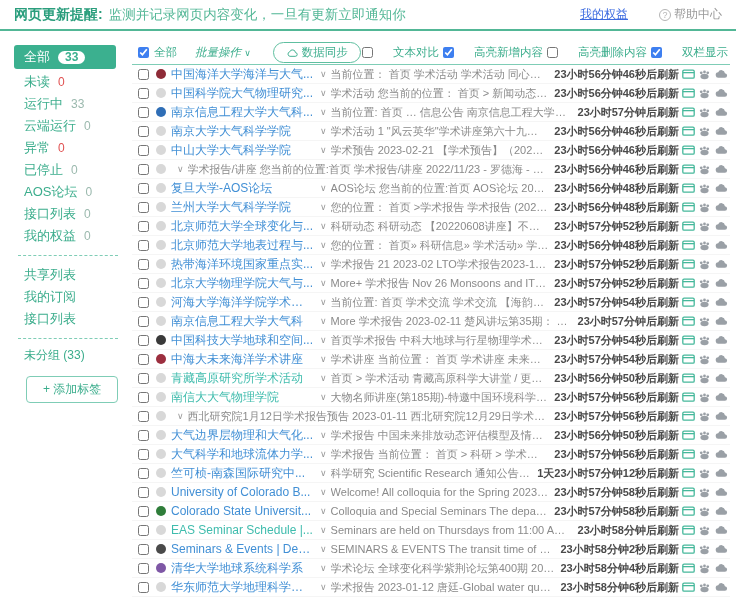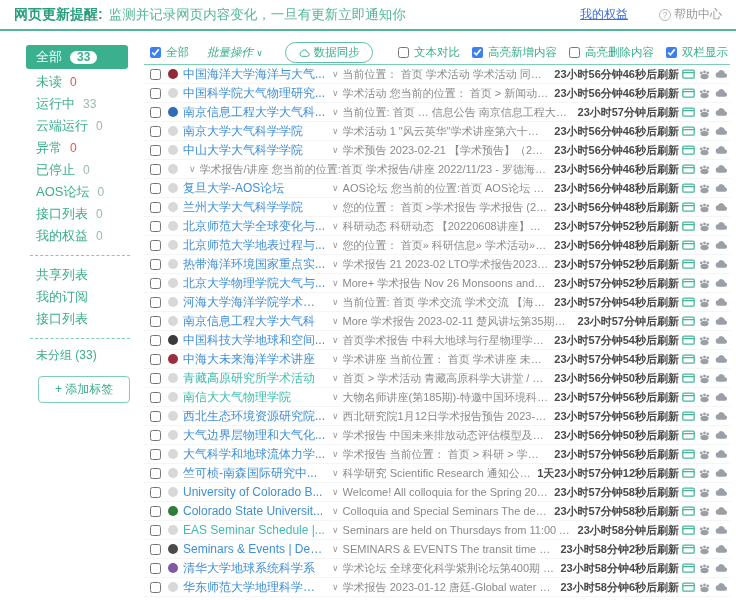--- a/index.html
+++ b/index.html
@@ -9,21 +9,21 @@
   .page-header { height:31px; display:flex; align-items:center;
     padding:0 14px; border-bottom:2px solid #52b796; }
   .hdr-title { font-size:14px; font-weight:bold; color:#2b9e7d; }
   .hdr-sub { font-size:13.5px; color:#53b796; margin-left:6px; }
   .hdr-right { margin-left:auto; display:flex; align-items:center; gap:31px; }
   .rights-link { font-size:12px; color:#3d6be0; text-decoration:underline; cursor:pointer; }
   .help { font-size:12px; color:#9a9a9a; display:flex; align-items:center; gap:3px; cursor:pointer; }
   .qicon { display:inline-flex; width:12px; height:12px; border:1px solid #b5b5b5;
     border-radius:50%; color:#b5b5b5; font-size:9px; align-items:center; justify-content:center; }
   
-  .wrap { display:flex; height:569px;padding-left:12px; }
+  .wrap { display:flex; height:569px; }
   .sidebar { width:130px; flex:0 0 130px; padding:14px 0 0 14px; }
   .main { flex:1; min-width:0; padding:10px 6px 0 2px; }
   
   .side-item { position:relative; display:flex; align-items:center; height:22px;
     font-size:13px; color:#3bad8c; cursor:pointer; padding-left:10px; width:102px; }
   .side-item.active { background:#3bb08f; color:#fff; border-radius:3px; height:24px; margin-bottom:2px; }
   .side-count { margin-left:8px; font-size:12px; color:#9bb9ae; }
   .side-count.red { color:#e05252; }
   .side-item.active .side-count { background:#fff; color:#3bb08f; border-radius:8px;
     padding:0 7px; font-weight:bold; line-height:13px; }
@@ -36,21 +36,21 @@
   
   .toolbar { display:flex; align-items:center; height:24px; padding:0 2px 0 6px;
     border-bottom:1px solid #7fcdb6; }
   .toolbar input[type=checkbox], .row input[type=checkbox] { width:11px; height:11px; accent-color:#3e7ff0; cursor:pointer; }
   .tb-label { font-size:11.5px; color:#3bad8c; margin:0 0 0 5px; cursor:pointer; }
   .bulk { font-size:11.5px; color:#3bad8c; margin-left:18px; cursor:pointer;font-style:italic; }
   .bulk .chev { font-size:9px; }
   .sync-btn { display:flex; align-items:center; gap:4px; margin-left:22px; border:1px solid #5fbfa0;
     border-radius:11px; padding:2px 12px; font-size:11.5px; color:#3bad8c; background:#fff; cursor:pointer; }
   .tb-right { margin-left:auto; display:flex; align-items:center; gap:4px; }
-  .tb-right .opt { display:flex; align-items:center; gap:5px; margin-left:8px; cursor:pointer; }
+  .tb-right .opt { display:flex; align-items:center; gap:20px; cursor:pointer; }
   
   .rows { }
   .row { display:flex; align-items:center; height:19px; border-bottom:1px solid #f5f5f5; padding-left:6px; }
   .fav { width:10px; height:10px; border-radius:50%; flex:0 0 10px; margin:0 5px 0 7px; }
   .name { font-size:12px; width:143px; flex:0 0 143px; white-space:nowrap; overflow:hidden;
     text-overflow:ellipsis; cursor:pointer; text-decoration:none; }
   .name.blue { color:#418fd5; } .name.teal { color:#3fbcad; }
   .rchev { color:#9a9a9a; font-size:9px; margin:0 4px 0 6px; cursor:pointer; }
   .summary { flex:1; min-width:0; font-size:11px; color:#8a8a8a; white-space:nowrap;
     overflow:hidden; text-overflow:ellipsis; }
@@ -596,21 +596,20 @@
             </svg>
       <svg width="14" height="10" viewBox="0 0 16 11">
               <path d="M12.5 4.6a4 4 0 0 0-7.7-1A3.1 3.1 0 0 0 5.3 9.8h7a2.6 2.6 0 0 0 .2-5.2z" fill="#9aa0a6"></path>
             </svg>
     </span>
   </div>
 
   <div class="row">
     <input type="checkbox" style="">
     <span class="fav" style="background: rgb(216, 216, 216);"></span>
-    <a class="name blue">西北生态环境资源研究院...</a>
     <span class="rchev">∨</span>
     <span class="summary">西北研究院1月12日学术报告预告 2023-01-11 西北研究院12月29日学术报告预告 2022-12-...</span>
     <span class="time">23小时57分钟56秒后刷新</span>
     <span class="ricons">
       <svg width="13" height="11" viewBox="0 0 16 13">
               <rect x="1" y="1" width="14" height="10" rx="1.5" fill="none" stroke="#45b89b" stroke-width="1.6"></rect>
               <line x1="1" y1="4.2" x2="15" y2="4.2" stroke="#45b89b" stroke-width="1.6"></line>
             </svg>
       <svg width="13" height="11" viewBox="0 0 16 13">
               <ellipse cx="8" cy="9" rx="5" ry="3.4" fill="#9aa0a6"></ellipse>

